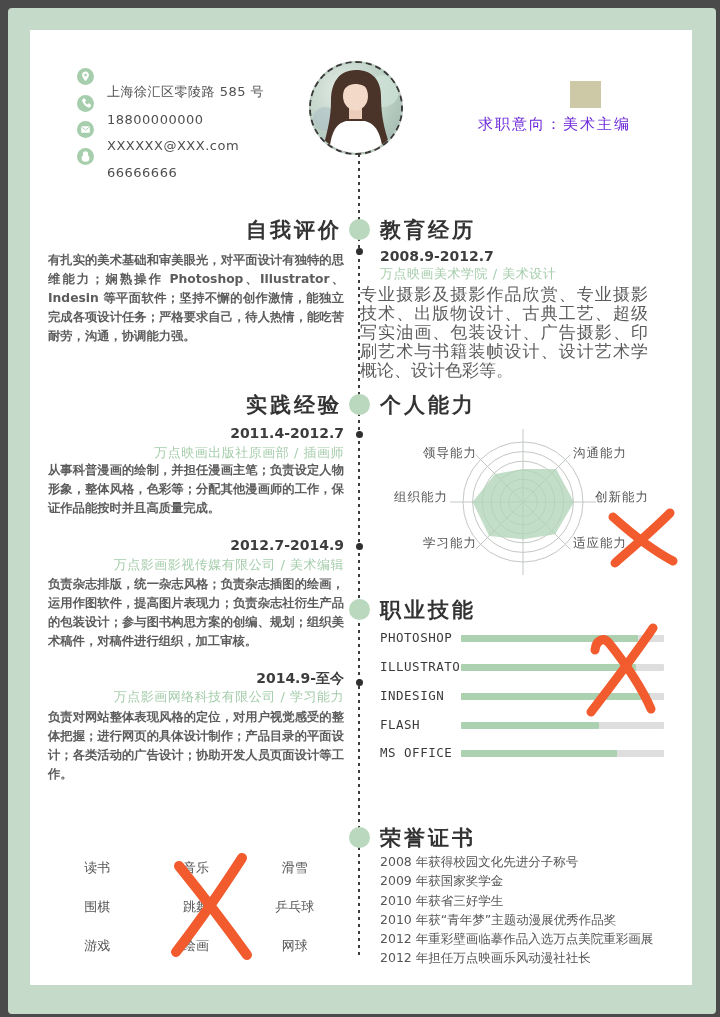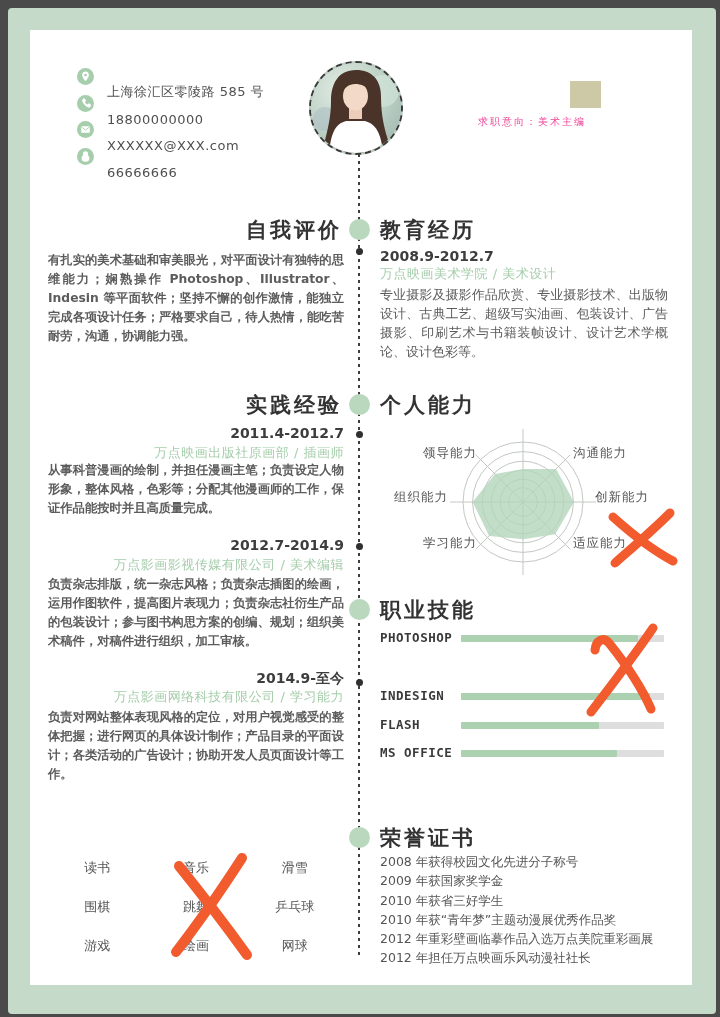--- a/index.html
+++ b/index.html
@@ -21,38 +21,38 @@
          background:repeating-linear-gradient(#3d3d3d 0 3px,transparent 3px 7px);}
   .tl-circle{position:absolute;left:319px;width:21px;height:21px;border-radius:50%;background:#b9d8be;}
   .tl-dot{position:absolute;left:326px;width:7px;height:7px;border-radius:50%;background:#2f2f2f;}
   
   .sec-title{position:absolute;height:26px;line-height:26px;font-size:21px;font-weight:bold;
              color:#333;letter-spacing:3px;white-space:nowrap;}
   .sec-title.l{left:0;width:312px;text-align:right;}
   .sec-title.r{left:350px;}
   
   .lblock{position:absolute;left:18px;width:296px;color:#5c5c5c;font-size:12.3px;line-height:19px;font-weight:bold;}
-  .rblock{position:absolute;left:350px;width:288px;color:#5c5c5c;font-size:13px;line-height:19px;}
+  .rblock{position:absolute;left:330px;width:288px;color:#5c5c5c;font-size:17px;line-height:19px;}
   .just{text-align:justify;}
   .date{position:absolute;left:18px;width:296px;text-align:right;font-size:14px;font-weight:bold;
         color:#3d3d3d;line-height:20px;}
   .date.r{left:350px;width:288px;text-align:left;}
   .org{position:absolute;left:18px;width:296px;text-align:right;font-size:13px;color:#a5cdab;
        line-height:19px;letter-spacing:0.5px;}
   .org.r{left:350px;width:288px;text-align:left;}
-  .intent{position:absolute;left:448px;top:85px;font-size:10px;color:#ec4899;letter-spacing:2px;white-space:nowrap;}
+  .intent{position:absolute;left:448px;top:85px;font-size:15px;color:#6d28d9;letter-spacing:2px;white-space:nowrap;}
   .swatch{position:absolute;left:540px;top:51px;width:31px;height:27px;background:#cdc9a6;}
   
   .hgrid{position:absolute;left:18px;top:828px;width:296px;display:grid;
          grid-template-columns:repeat(3,1fr);row-gap:20px;justify-items:center;}
   .hgrid span{font-size:13px;color:#555;height:19px;line-height:19px;}
   
   .skill-row{position:absolute;left:350px;width:288px;height:20px;}
   .skill-name{position:absolute;left:0;top:2px;font-family:"DejaVu Sans Mono","Liberation Mono",monospace;
-              font-size:12.5px;font-weight:bold;letter-spacing:0.5px;color:#3a3a3a;white-space:nowrap;}
+              font-size:12.5px;font-weight:normal;letter-spacing:0.5px;color:#3a3a3a;white-space:nowrap;}
   .skill-track{position:absolute;left:81px;top:7px;width:203px;height:7px;background:#dedede;border-radius:1px;}
   .skill-fill{height:100%;background:#abd1b1;border-radius:1px;}
   
   .honors{position:absolute;left:350px;top:822px;width:300px;}
   .honors div{font-size:12.5px;color:#555;height:19.3px;line-height:19.3px;white-space:nowrap;}
   .radar-label{font-size:12.5px;fill:#555;letter-spacing:1px;}
   .xmark{position:absolute;pointer-events:none;}
 </style>
 </head>
 <body>
@@ -183,20 +183,26 @@
     <text class="radar-label" x="250" y="118" text-anchor="middle" dominant-baseline="middle">适应能力</text>
   </svg>
 
   <div class="sec-title r" style="top:567px">职业技能</div>
   <div class="skill-row" style="top:598px">
     <span class="skill-name">PHOTOSHOP</span>
     <div class="skill-track">
         <div class="skill-fill" style="width: 87%;"></div>
       </div>
   </div>
+  <div class="skill-row" style="top:627px">
+    <span class="skill-name">ILLUSTRATO</span>
+    <div class="skill-track">
+        <div class="skill-fill" style="width: 86%;"></div>
+      </div>
+  </div>
   <div class="skill-row" style="top:656px">
     <span class="skill-name">INDESIGN</span>
     <div class="skill-track">
         <div class="skill-fill" style="width: 93%;"></div>
       </div>
   </div>
   <div class="skill-row" style="top:685px">
     <span class="skill-name">FLASH</span>
     <div class="skill-track">
         <div class="skill-fill" style="width: 68%;"></div>

